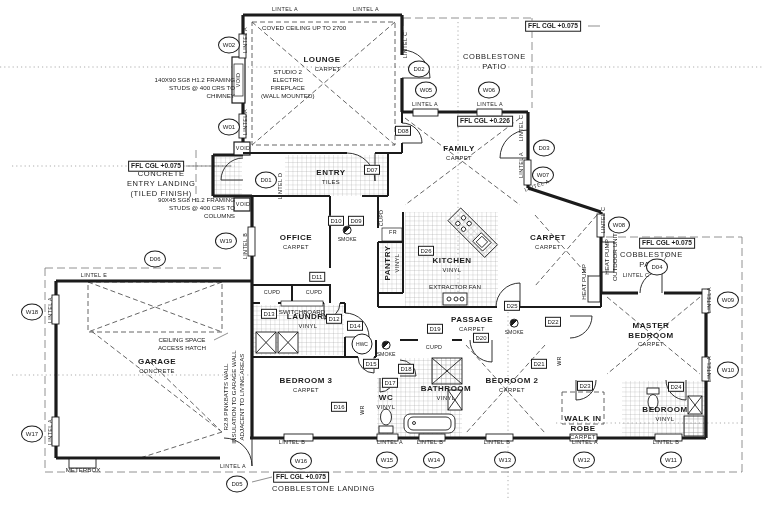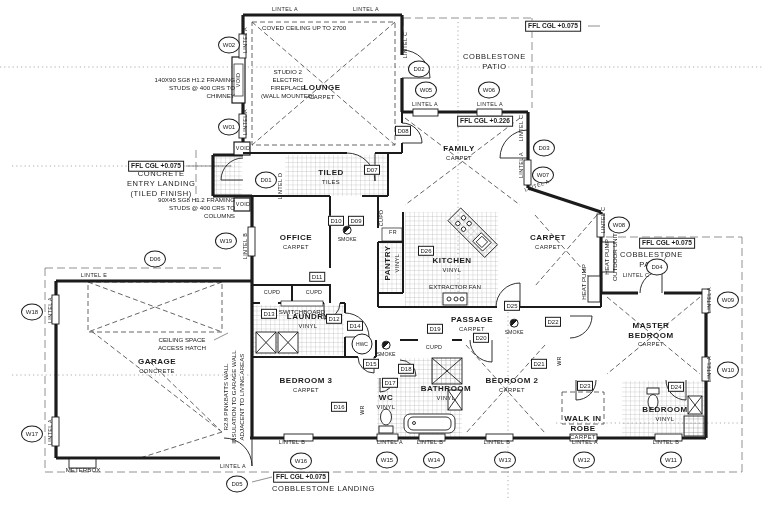--- a/index.html
+++ b/index.html
@@ -224,23 +224,23 @@
 
     <rect x="69" y="459" width="27" height="9"></rect>
 
     <rect x="281" y="301" width="42" height="5" stroke-width="0.7"></rect>
 
     <rect x="234" y="64" width="9" height="32" stroke-width="0.7"></rect>
   </g>
 </svg>
 
 <div id="plan-labels">
-      <div class="lbl room" style="left: 322px; top: 92px;"><div class="room-name">LOUNGE</div><div class="room-floor">CARPET</div></div>
+      <div class="lbl room" style="left: 322px; top: 64px; text-align: right;"><div class="room-name">LOUNGE</div><div class="room-floor">CARPET</div></div>
       <div class="lbl room" style="left: 459px; top: 153px;"><div class="room-name">FAMILY</div><div class="room-floor">CARPET</div></div>
-      <div class="lbl room" style="left: 331px; top: 177px;"><div class="room-name">TILED</div><div class="room-floor">TILES</div></div>
+      <div class="lbl room" style="left: 331px; top: 177px;"><div class="room-name">ENTRY</div><div class="room-floor">TILES</div></div>
       <div class="lbl room" style="left: 296px; top: 242px;"><div class="room-name">OFFICE</div><div class="room-floor">CARPET</div></div>
       <div class="lbl room" style="left: 452px; top: 265px;"><div class="room-name">KITCHEN</div><div class="room-floor">VINYL</div></div>
       <div class="lbl room" style="left: 548px; top: 242px;"><div class="room-name">CARPET</div><div class="room-floor">CARPET</div></div>
       <div class="lbl room" style="left: 472px; top: 324px;"><div class="room-name">PASSAGE</div><div class="room-floor">CARPET</div></div>
       <div class="lbl room" style="left: 651px; top: 335px;"><div class="room-name">MASTER
 BEDROOM</div><div class="room-floor">CARPET</div></div>
       <div class="lbl room" style="left: 306px; top: 385px;"><div class="room-name">BEDROOM 3</div><div class="room-floor">CARPET</div></div>
       <div class="lbl room" style="left: 512px; top: 385px;"><div class="room-name">BEDROOM 2</div><div class="room-floor">CARPET</div></div>
       <div class="lbl room" style="left: 583px; top: 428px;"><div class="room-name">WALK IN
 ROBE</div><div class="room-floor">CARPET</div></div>

